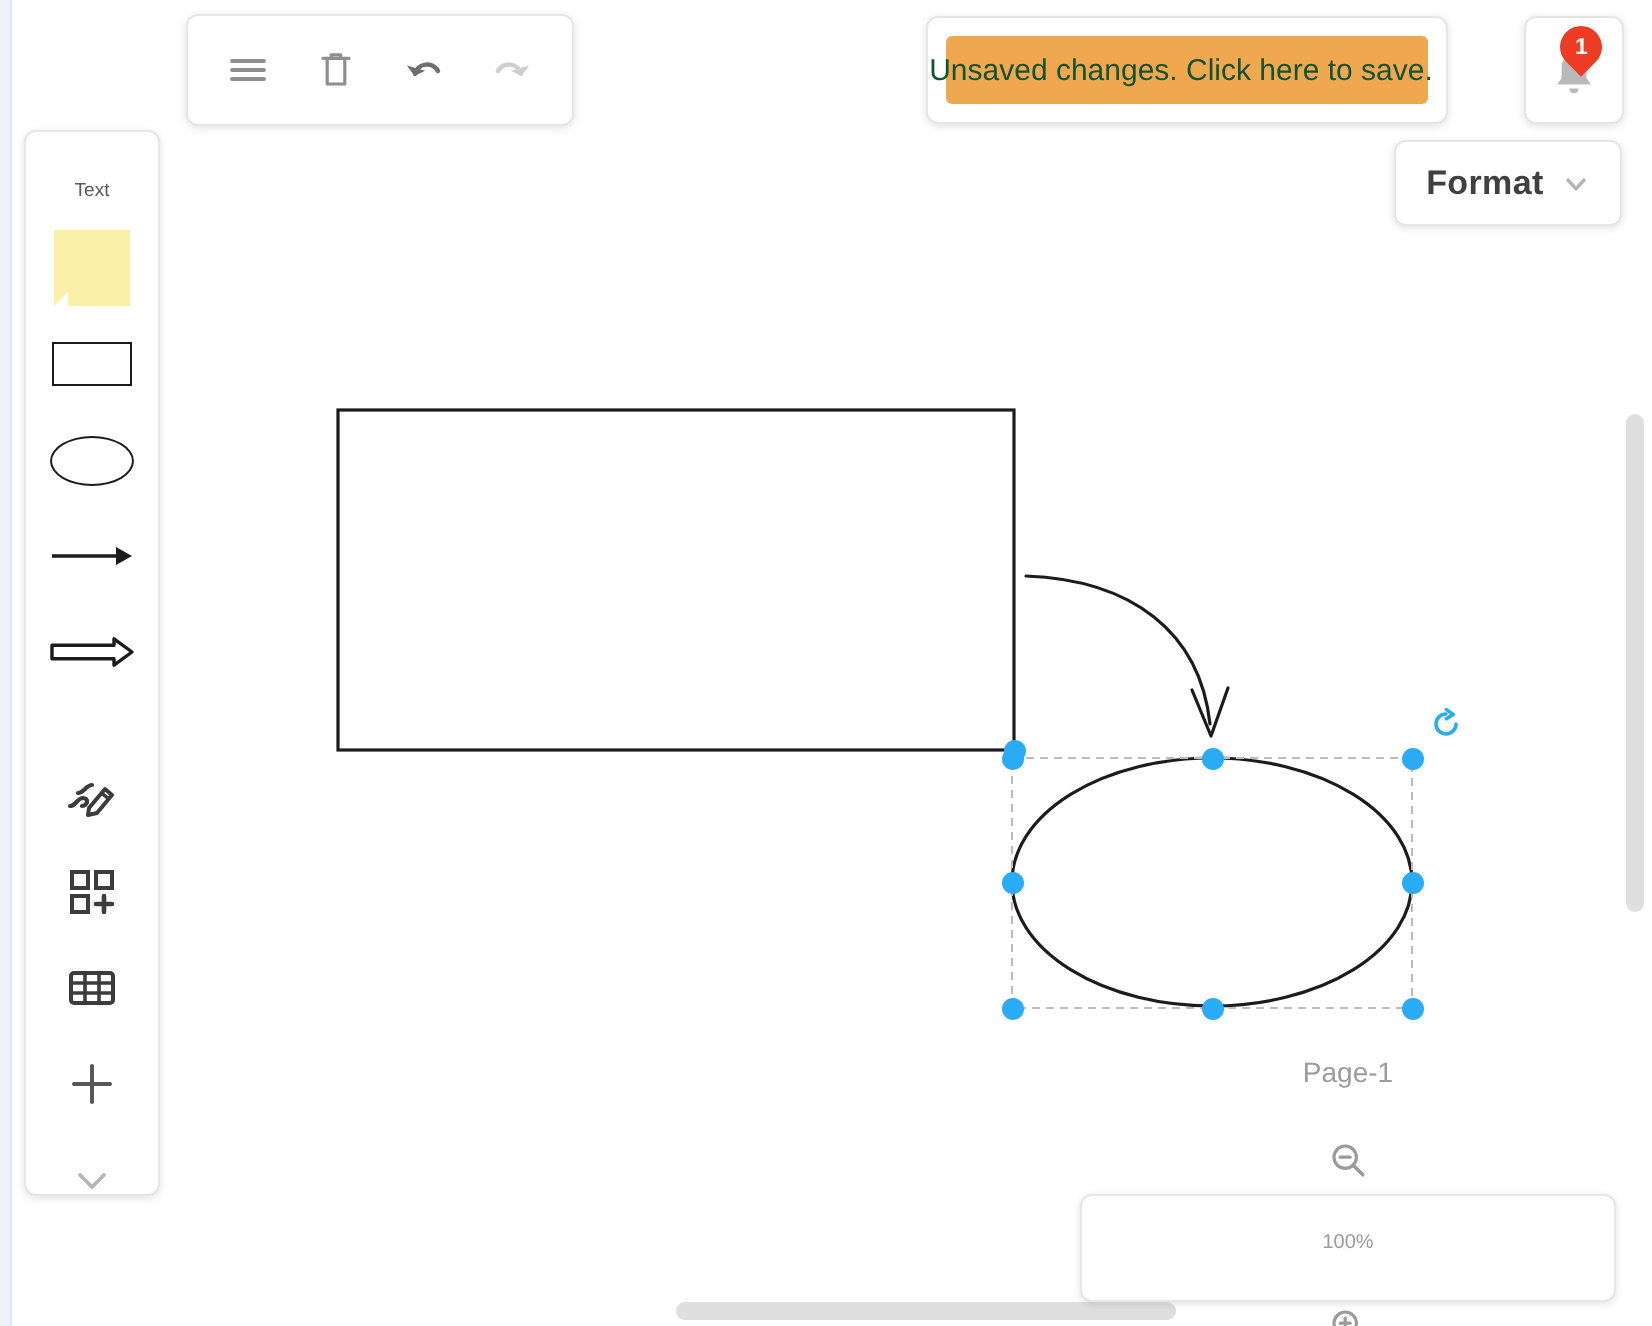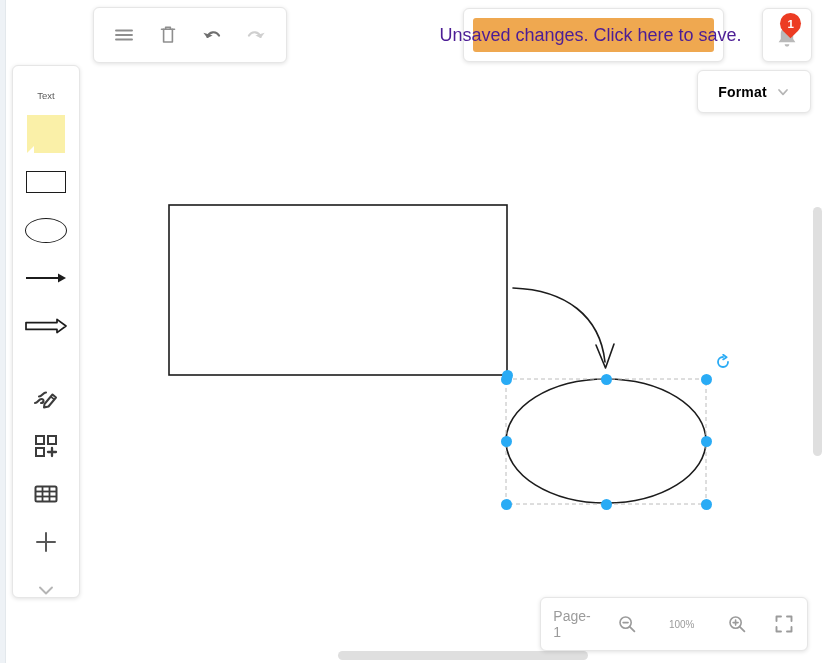--- a/index.html
+++ b/index.html
@@ -73,22 +73,22 @@
   }
   #save-banner {
     width: 241px; height: 34px;
     background: #efa850;
     border-radius: 3px;
     display: flex;
     align-items: center;
     justify-content: center;
     gap: 6px;
     cursor: pointer;
-    font-size: 18px;
-    color: #4c1d95;
+    font-size: 15px;
+    color: #14532d;
     white-space: nowrap;
     padding: 0 8px;
   }
 
   
   #notif-card {
     left: 762px; top: 8px;
     width: 50px; height: 54px;
     display: flex; align-items: center; justify-content: center;
   }
@@ -109,23 +109,23 @@
 
   
   #format-card {
     left: 697px; top: 70px;
     width: 114px; height: 43px;
     display: flex; align-items: center; justify-content: center;
     gap: 9px;
     cursor: pointer;
   }
   #format-label {
-    font-size: 14px;
+    font-size: 17px;
     font-weight: bold;
-    color: #000000;
+    color: #404040;
     letter-spacing: 0.2px;
   }
 
   
   #shape-palette {
     left: 12px; top: 65px;
     width: 68px; height: 533px;
     display: flex;
     flex-direction: column;
     align-items: center;
@@ -181,20 +181,21 @@
 
   
   #status-card {
     left: 540px; top: 597px;
     width: 268px; height: 54px;
     display: flex;
     align-items: center;
     justify-content: center;
     gap: 26px;
     padding: 0 28px;
+    flex-direction: column;
   }
   #page-label {
     font-size: 14px;
     color: #9b9b9b;
   }
   #zoom-level {
     font-size: 10px;
     color: #9b9b9b;
     min-width: 38px;
     text-align: center;

